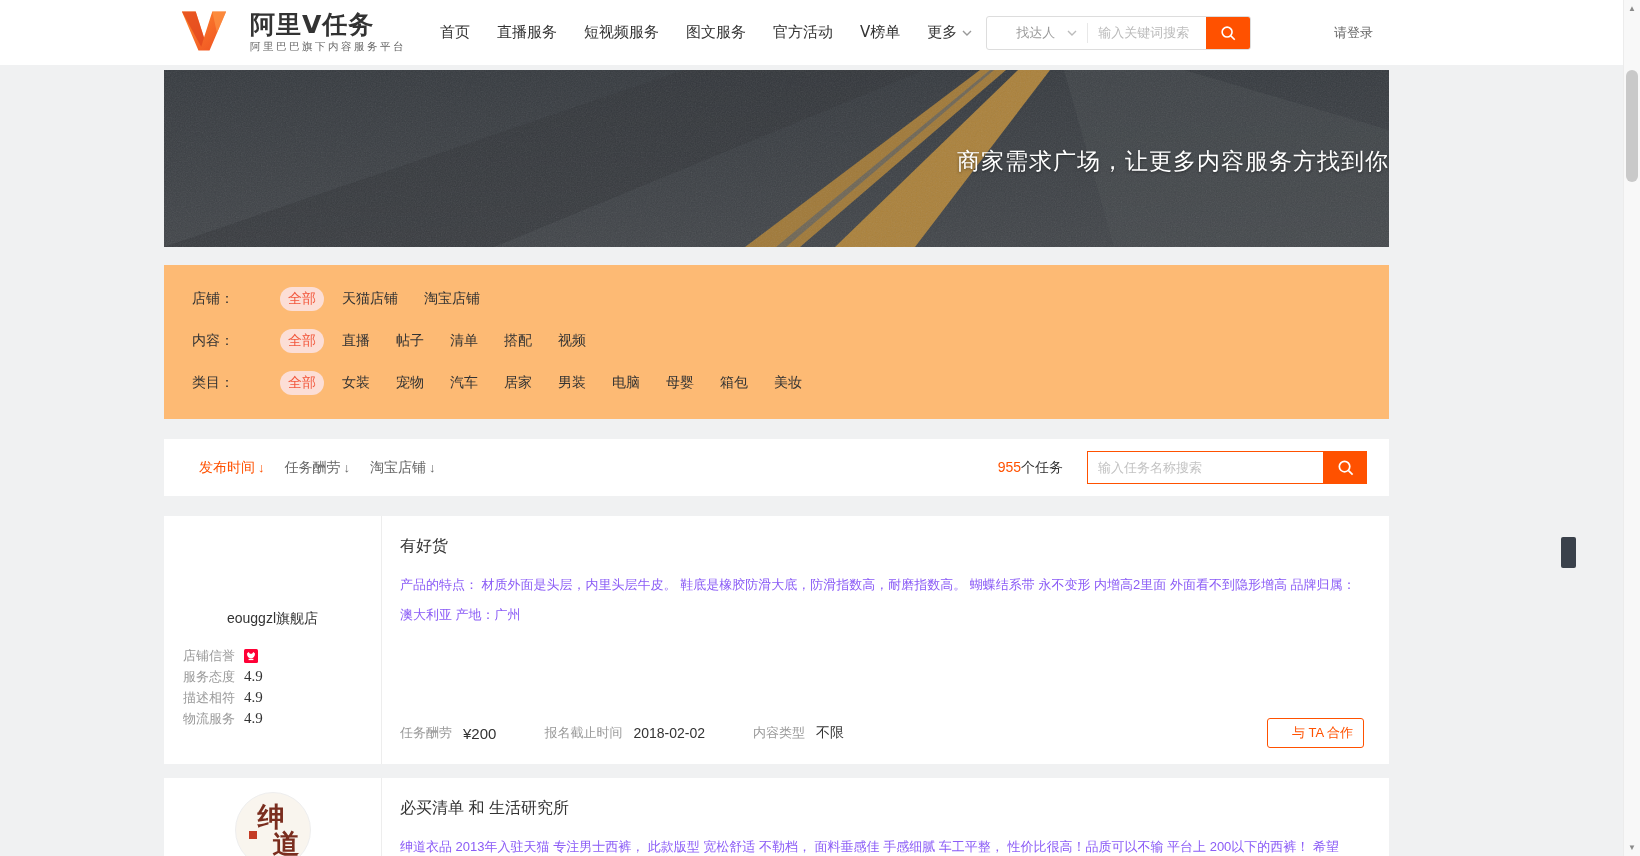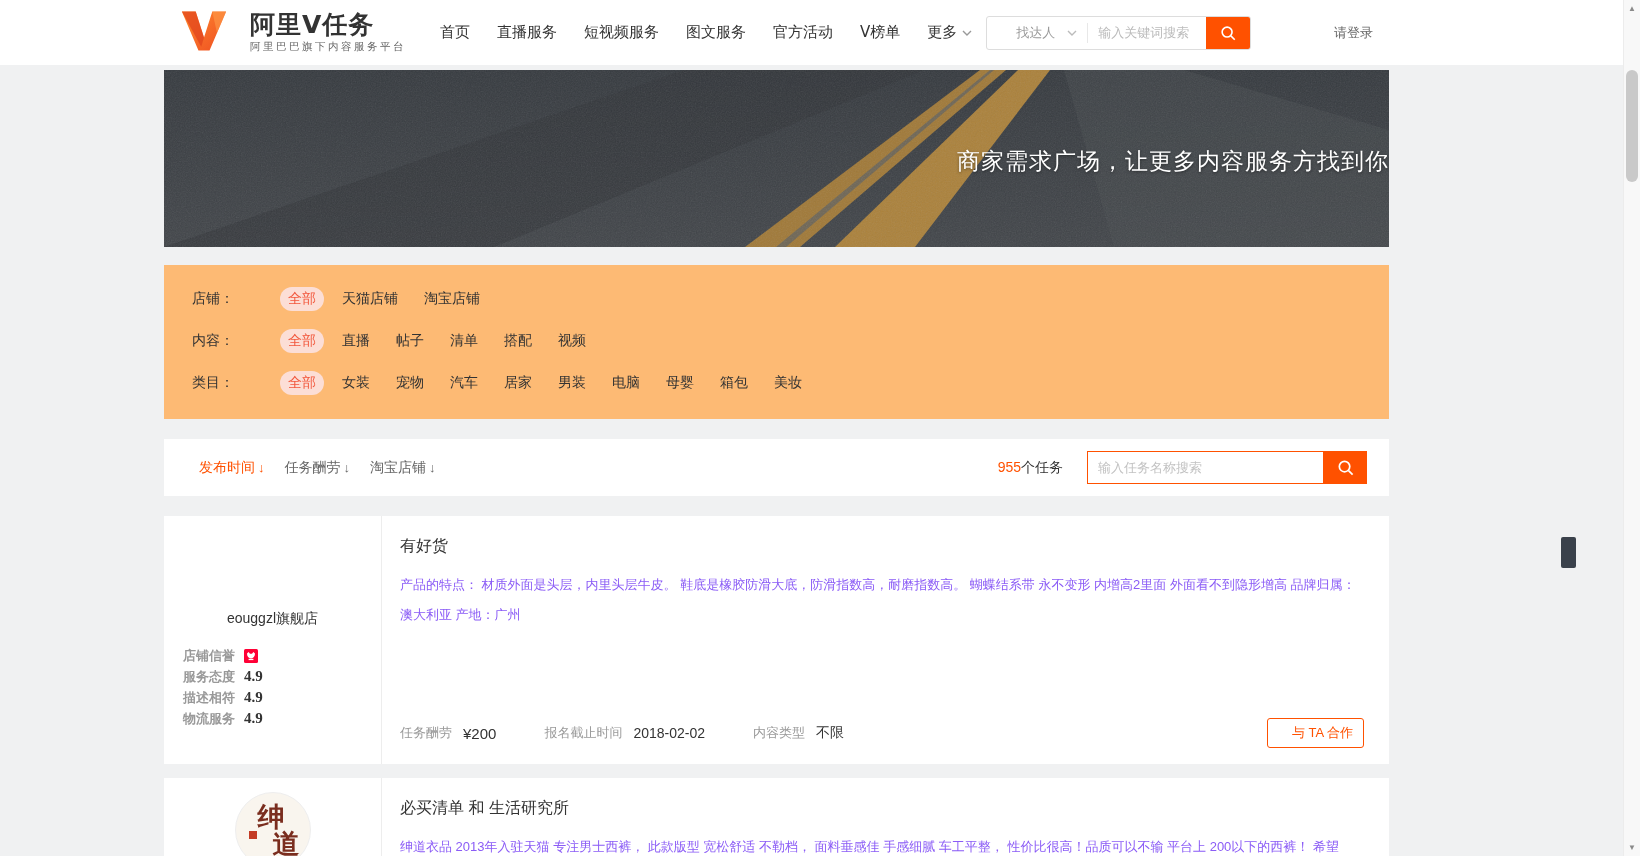--- a/index.html
+++ b/index.html
@@ -63,21 +63,21 @@
     padding:0 10px; font-size:13px; outline:none; color:#ec4899; }
   .task-search input::placeholder { color:#c2c2c2; }
   .task-search button { width:44px; height:33px; background:#ff5100; border:none; display:flex;
     align-items:center; justify-content:center; cursor:pointer; }
 
   
   .task-card { background:#fff; margin-top:20px; display:flex; min-height:248px; position:relative; }
   .task-left { width:217px; flex-shrink:0; padding-top:94px; }
   .shop-name { text-align:center; font-size:14px; color:#333; }
   .ratings { margin:17px 0 0 19px; font-size:13px; color:#999; }
-  .rating-row { display:flex; align-items:center; height:21px; gap:9px;font-weight:bold; }
+  .rating-row { display:flex; align-items:center; height:21px; gap:9px; }
   .rating-val { color:#333; font-family:"Liberation Serif","DejaVu Serif",serif; font-size:15px; }
   .tmall-ico { width:14px; height:14px; display:inline-block; }
   .task-right { flex:1; border-left:1px solid #ededed; padding:20px 25px 16px 18px;
     display:flex; flex-direction:column; }
   .task-title { font-size:16px; color:#333; cursor:pointer; }
   .task-desc { margin-top:13px; font-size:13px; color:#8b5cf6; line-height:30px; max-width:958px; }
   .task-meta { margin-top:auto; display:flex; align-items:center; font-size:13px; color:#999; height:30px; }
   .meta-label { margin-right:11px; }
   .meta-value { color:#333; margin-right:48px; font-size:14px; }
   .pay-value { font-size:15px; }

